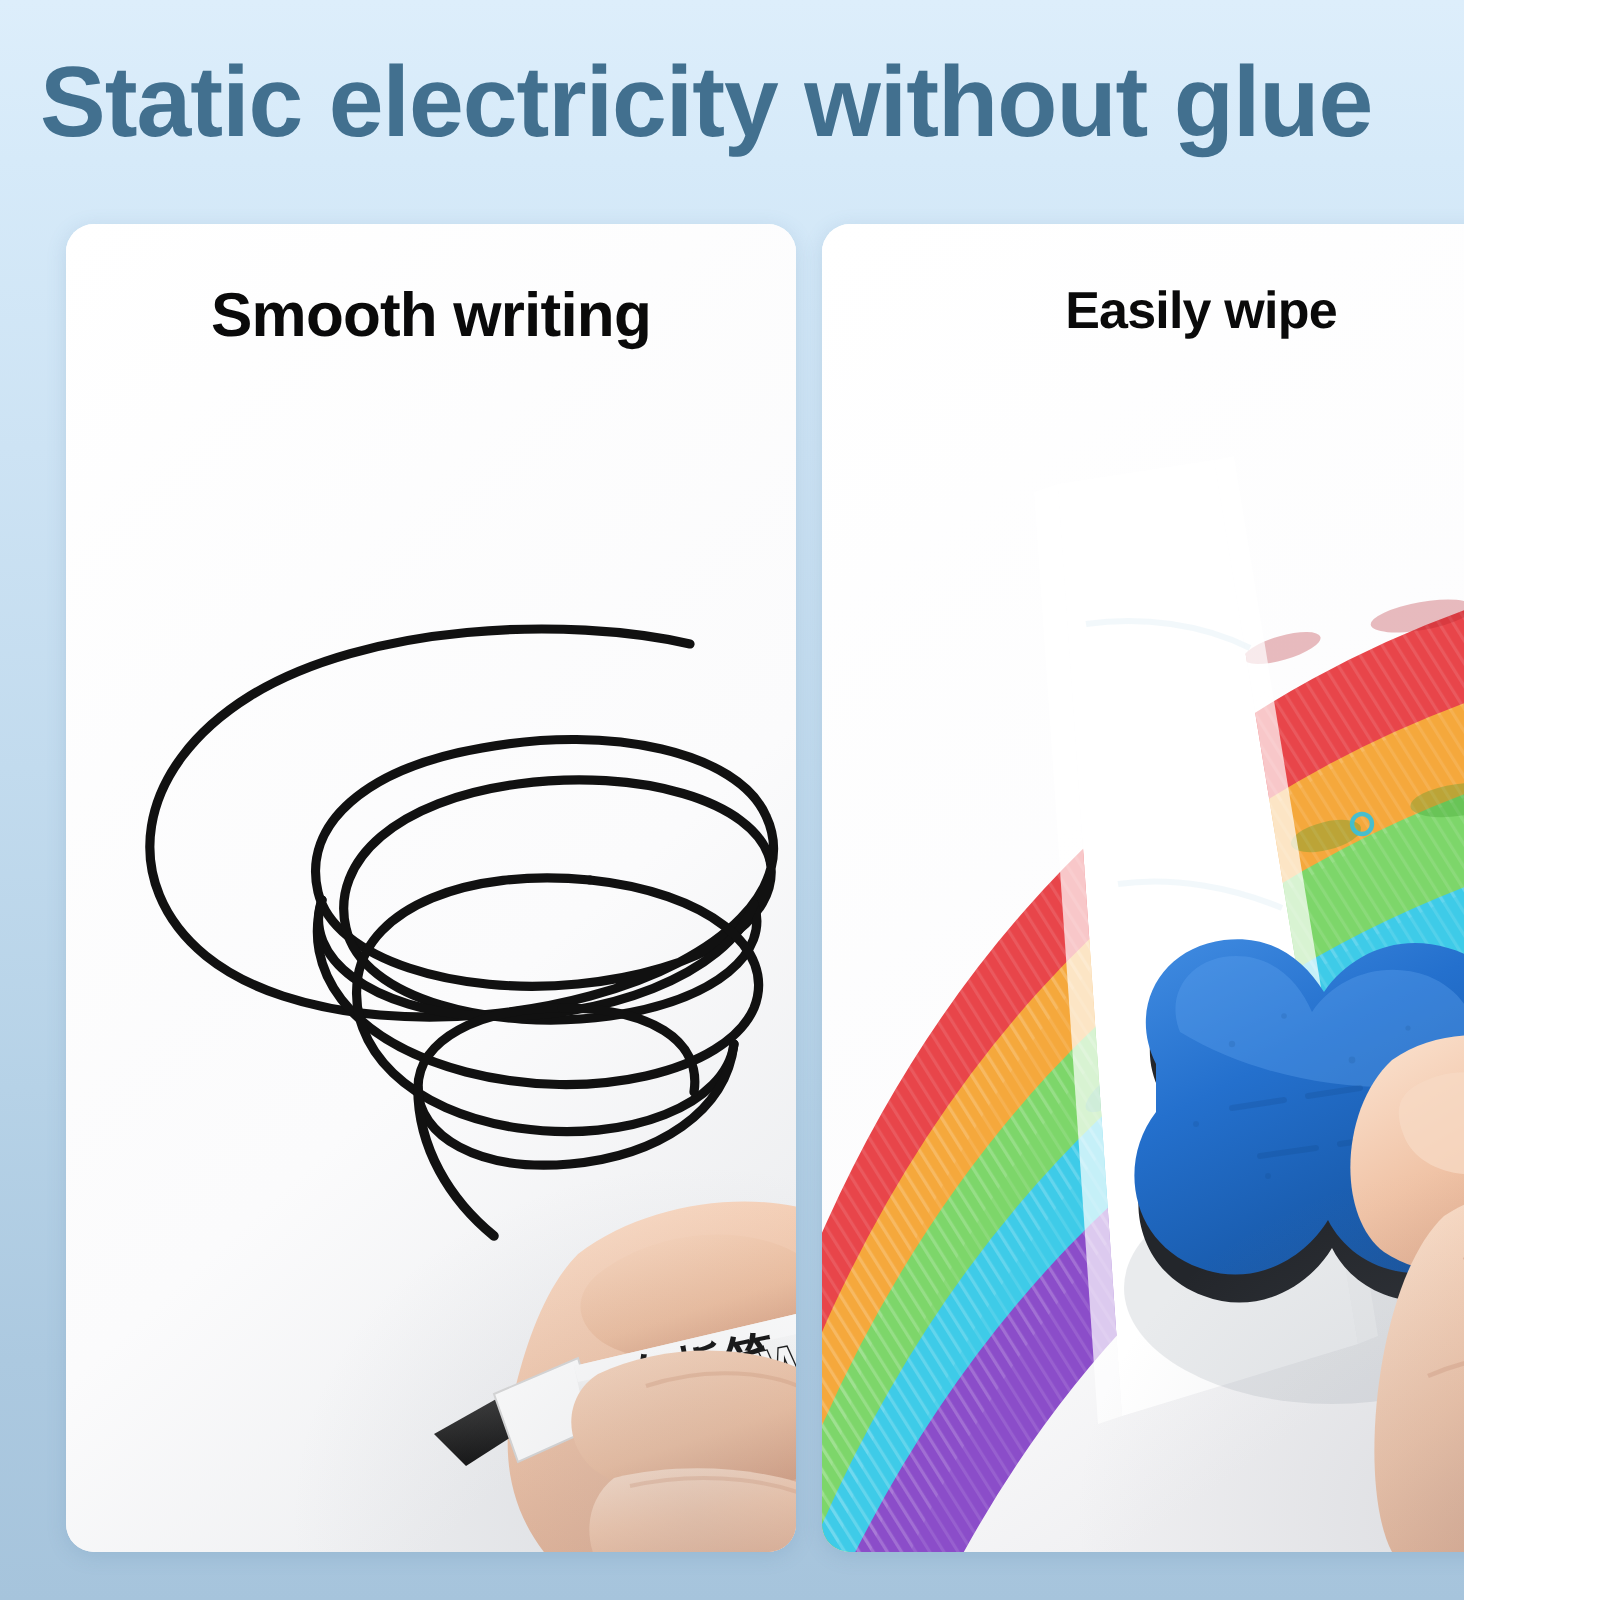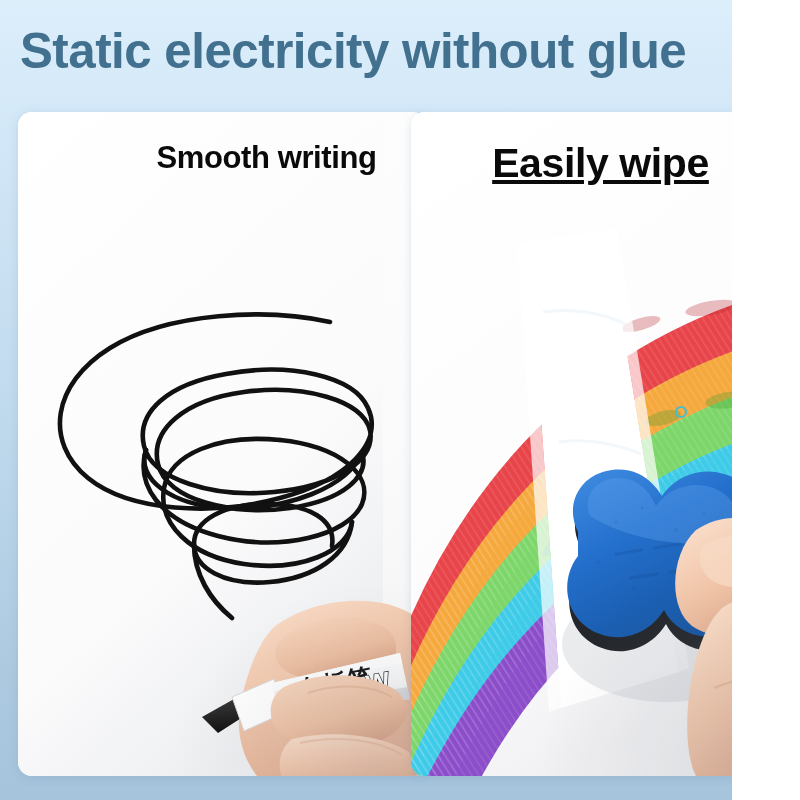--- a/index.html
+++ b/index.html
@@ -47,45 +47,44 @@
   }
 
   
   .panel {
     position: absolute;
     overflow: hidden;
     background: #fdfdfd;
     box-shadow: 0 2px 10px rgba(80,120,160,0.18);
   }
   #panel-left {
-    left: 18px; top: 112px;
+    left: 33px; top: 112px;
     width: 365px; height: 664px;
     border-radius: 14px;
     background: linear-gradient(160deg,#fefefe 0%, #fbfbfb 55%, #f2f2f3 100%);
-    padding-left: 44px;
   }
   #panel-right {
     left: 411px; top: 112px;
     width: 379px; height: 664px;
     border-radius: 14px;
     background: linear-gradient(160deg,#ffffff 0%, #fdfdfd 60%, #f4f4f5 100%);
   }
 
   .panel-heading {
     position: absolute;
     top: 28px;
     width: 100%;
     text-align: center;
     font-size: 31px;
     font-weight: 700;
     color: #0a0a0a;
     letter-spacing: -0.4px;
     z-index: 20;
   }
-  #panel-right .panel-heading { font-size: 41px; text-decoration: underline; }
+  #panel-right .panel-heading { font-size: 26px; }
 
   
   .board-shade {
     position: absolute;
     right: -40px; bottom: -60px;
     width: 300px; height: 260px;
     background: radial-gradient(ellipse at 70% 70%, rgba(150,155,165,0.22) 0%, rgba(150,155,165,0.0) 68%);
     pointer-events: none;
   }
 

